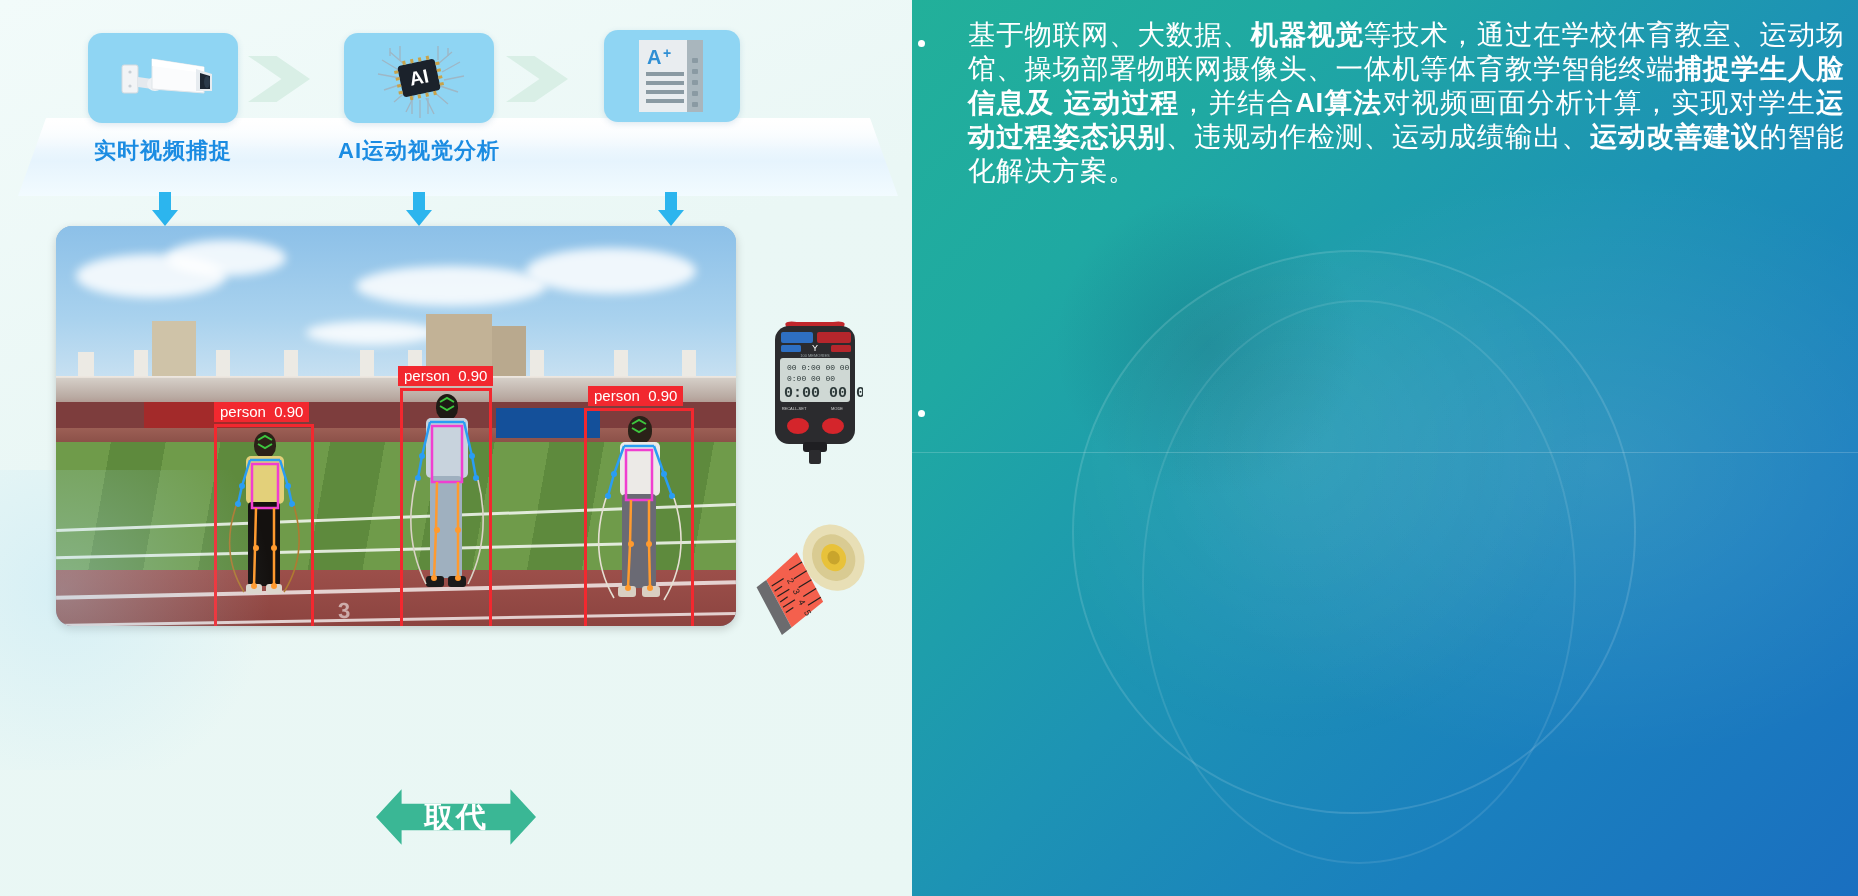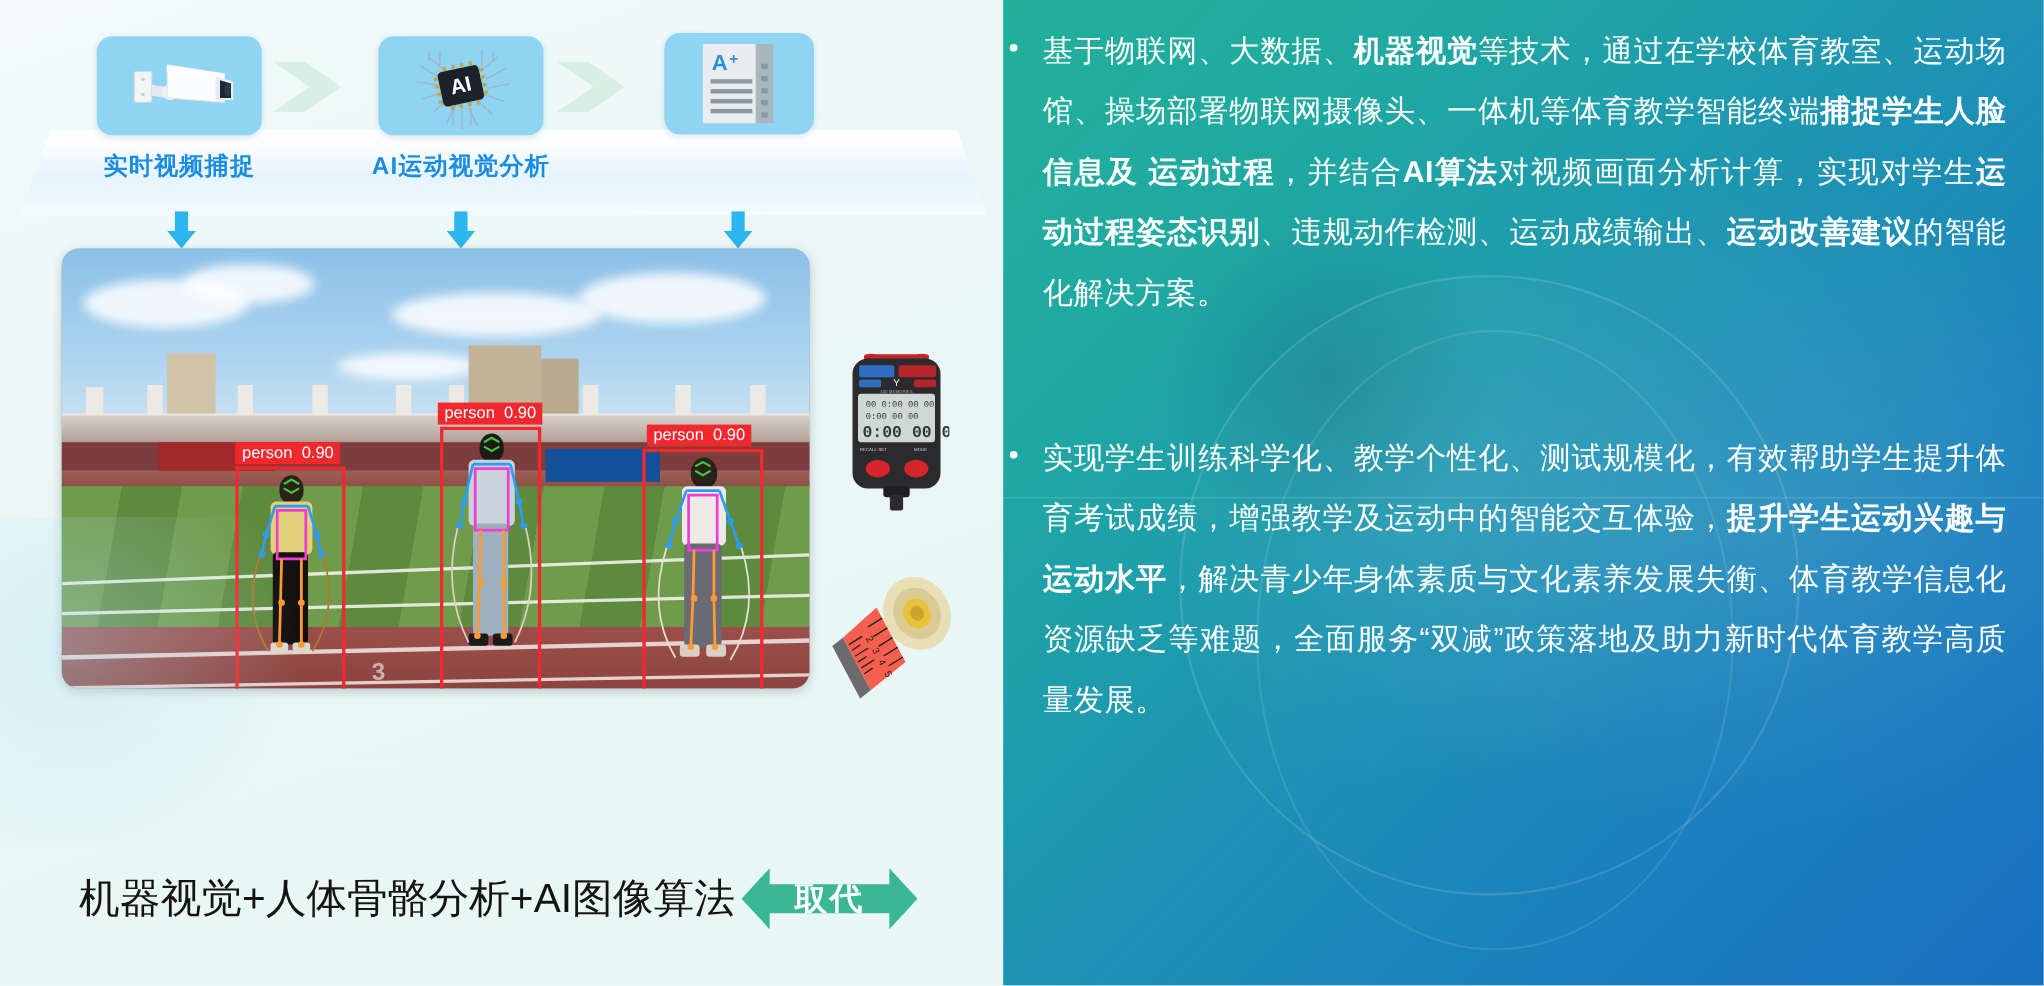--- a/index.html
+++ b/index.html
@@ -136,22 +136,22 @@
     background:radial-gradient(circle at 50% 50%, rgba(10,60,80,.20), rgba(10,60,80,0) 65%);
   }
   .right .stripe{
     position:absolute;left:0;top:452px;width:100%;height:1px;background:rgba(255,255,255,.18);
   }
   .dot{
     width:7px;height:7px;border-radius:50%;background:#ffffff;flex:0 0 auto;
     margin-top:22px;margin-right:0;
   }
   .para{
-    color:#ffffff;font-size:27.5px;line-height:55px;letter-spacing:.5px;
-    text-align:justify;text-justify:inter-ideograph;
+    color:#ffffff;font-size:27.5px;line-height:34px;letter-spacing:.5px;
+    text-align:justify;text-justify:inter-ideograph;margin-left:20px;
   }
   .para b{font-weight:bold;}
   .p1{position:absolute;left:948px;top:18px;width:876px;}
   .p2{position:absolute;left:948px;top:388px;width:876px;}
   .bd1{position:absolute;left:918px;top:18px;}
   .bd2{position:absolute;left:918px;top:388px;}
 </style>
 </head>
 <body>
 
@@ -459,33 +459,31 @@
             <text x="40" y="72" transform="rotate(90 40 72)">3</text>
             <text x="40" y="84" transform="rotate(90 40 84)">4</text>
             <text x="40" y="96" transform="rotate(90 40 96)">5</text>
           </g>
           <path d="M22 50 L10 52 L10 106 L22 104 Z" fill="#6b6b6e"></path>
         </g>
       </svg>
     </div>
 
     <div class="caption">
-      <div class="cap-text">机器视觉+人体骨骼分析+AI图像算法</div>
       <div class="cap-arrow">
         <span>取代</span>
       </div>
     </div>
 
   </div>
 
   <div class="right">
     <div class="ath"></div>
     <div class="globe"></div>
     <div class="globe2"></div>
     <div class="stripe"></div>
   </div>
 
   <div class="dot bd1"></div>
   <div class="para p1"><span>基于物联网、大数据、</span><b>机器视觉</b><span>等技术，通过在学校体育教室、运动场馆、操场部署物联网摄像头、一体机等体育教学智能终端</span><b>捕捉学生人脸信息及</b><span> </span><b>运动过程</b><span>，并结合</span><b>AI算法</b><span>对视频画面分析计算，实现对学生</span><b>运动过程姿态识别</b><span>、违规动作检测、运动成绩输出、</span><b>运动改善建议</b><span>的智能化解决方案。</span></div>
   <div class="dot bd2"></div>
-  <div class="para p2"><span>实现学生训练科学化、教学个性化、测试规模化，有效帮助学生提升体育考试成绩，增强教学及运动中的智能交互体验，</span><b>提升学生运动兴趣与运动水平</b><span>，解决青少年身体素质与文化素养发展失衡、体育教学信息化资源缺乏等难题，全面服务“双减”政策落地及助力新时代体育教学高质量发展。</span></div>
 
 </div>
 
 </body></html>

